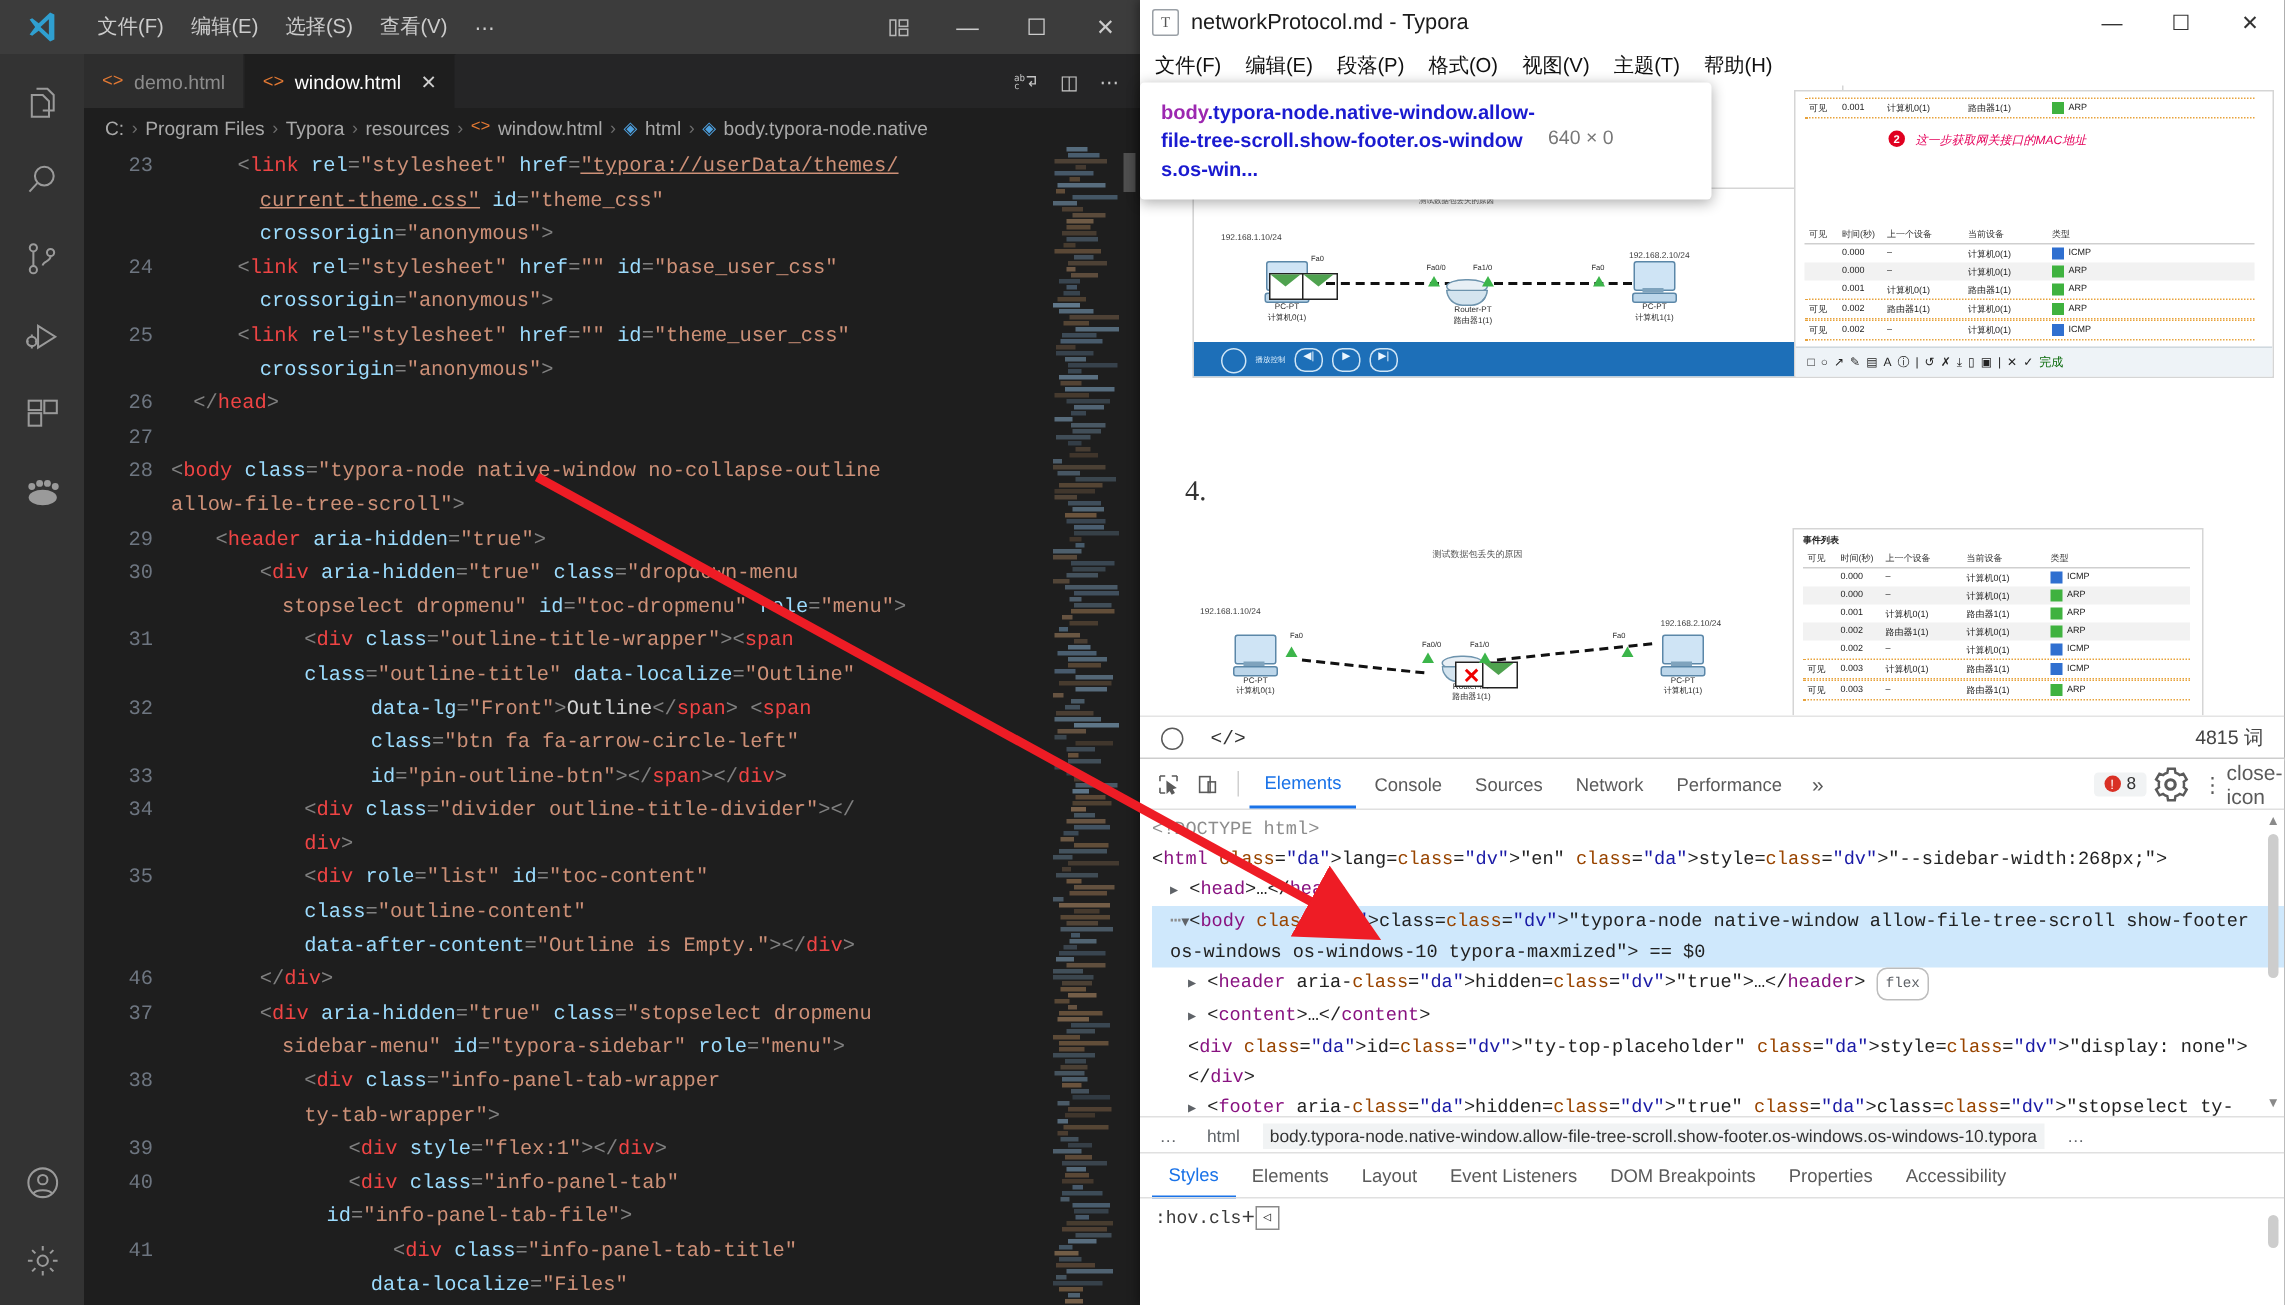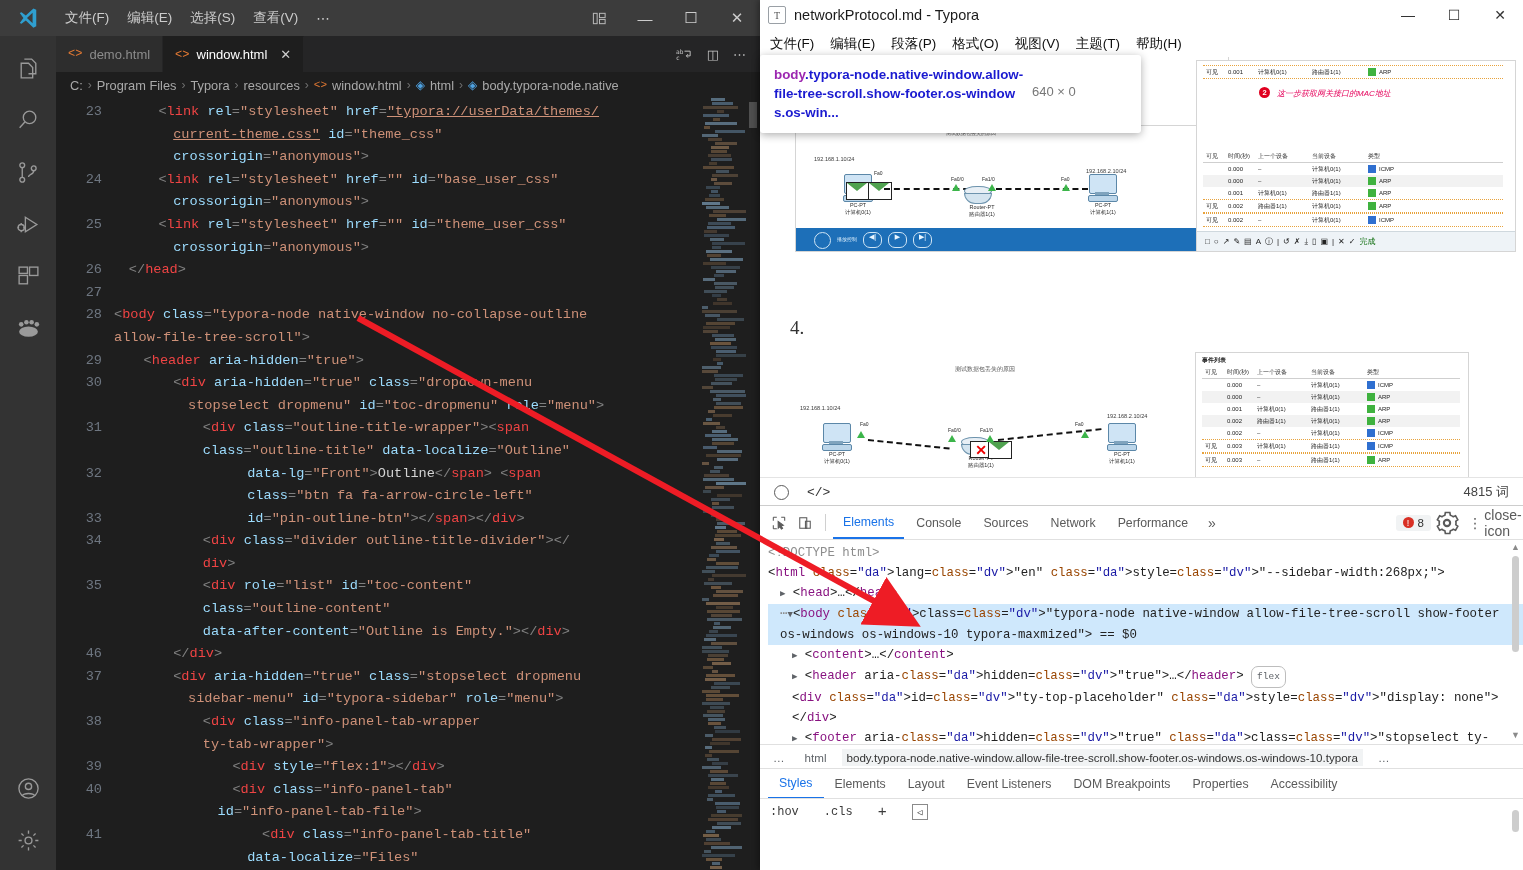--- a/index.html
+++ b/index.html
@@ -154,21 +154,21 @@
        gap:10px;padding:0 8px;font-size:11.6px;color:#5f6368;white-space:nowrap;overflow:hidden;}
   .crumbbar .cb{padding:2px 5px;}
   .crumbbar .cb.cur{background:#f1f3f4;color:#333;}
 
   .styletabs{position:absolute;top:262px;left:0;right:0;height:30px;border-top:1px solid #e0e0e0;display:flex;align-items:center;padding-left:8px;}
   .stab{font-size:12.3px;color:#5a5a5a;padding:0 11px;height:30px;display:flex;align-items:center;box-sizing:border-box;}
   .stab.active{color:#1a73e8;border-bottom:2px solid #1a73e8;}
   .filterrow{position:absolute;top:292px;left:0;right:0;height:26px;border-top:1px solid #e0e0e0;display:flex;align-items:center;padding-left:10px;}
   .filterrow input{border:0;outline:none;font-size:12.4px;color:#555;flex:1;background:transparent;font-family:"Liberation Sans",sans-serif;}
   .filterrow input::placeholder{color:#7a7a7a;}
-  .filt-right{display:flex;align-items:center;gap:25px;padding-right:8px;font-size:12px;color:#3a3a3a;font-family:"Liberation Mono",monospace;justify-content:flex-end;}
+  .filt-right{display:flex;align-items:center;gap:0;padding-right:8px;font-size:12px;color:#3a3a3a;font-family:"Liberation Mono",monospace;justify-content:flex-end;}
   .filt-right .plus{font-size:15px;}
   .filt-box{border:1px solid #8a8a8a;width:14px;height:14px;display:flex;align-items:center;justify-content:center;font-size:9px;color:#333;}
   .styles-scroll{position:absolute;right:2px;top:294px;width:11px;height:50px;}
   .styles-scroll .thumb{position:absolute;right:2px;top:10px;width:7px;height:22px;background:#cdcdcd;border-radius:4px;}
 
   
   .tooltip{position:absolute;left:760px;top:55px;width:355px;background:#ffffff;border-radius:3px;box-shadow:0 2px 9px rgba(0,0,0,.32);
      padding:10px 12px 11px 14px;display:flex;align-items:flex-start;z-index:60;}
   .tooltip .cls{font-size:13.4px;font-weight:bold;line-height:19px;width:250px;word-break:break-all;}
   .tooltip .cls .tag{color:#9c27b0;}
@@ -882,22 +882,22 @@
         <div class="dic">⋮</div>
         <div class="dic">close-icon</div>
       </div>
     </div>
 
     <div class="dom" id="domtree">
         <div class="l" style="padding-left: 0px; white-space: pre-wrap;"><span class="dcomment">&lt;!DOCTYPE html&gt;</span></div>
         <div class="l" style="padding-left: 0px; white-space: pre-wrap;">&lt;<span class="dg">html</span> <span <span="" class="da">class</span>=<span class="dv">"da"</span>&gt;lang=<span <span="" class="da">class</span>=<span class="dv">"dv"</span>&gt;"en" <span <span="" class="da">class</span>=<span class="dv">"da"</span>&gt;style=<span <span="" class="da">class</span>=<span class="dv">"dv"</span>&gt;"--sidebar-width:268px;"&gt;</div>
         <div class="l" style="padding-left: 12px; white-space: pre-wrap;"><span class="tri-c">▶</span> &lt;<span class="dg">head</span>&gt;…&lt;/<span class="dg">head</span>&gt;</div>
         <div class="l sel" style="padding-left: 12px; white-space: pre-wrap;"><span class="dcomment">⋯</span><span class="tri-c">▼</span>&lt;<span class="dg">body</span> <span <span="" class="da">class</span>=<span class="dv">"da"</span>&gt;class=<span <span="" class="da">class</span>=<span class="dv">"dv"</span>&gt;"typora-node native-window allow-file-tree-scroll show-footer os-windows os-windows-10 typora-maxmized"&gt; == $0</div>
+        <div class="l" style="padding-left: 24px; white-space: pre-wrap;"><span class="tri-c">▶</span> &lt;<span class="dg">header</span> aria-<span <span="" class="da">class</span>=<span class="dv">"da"</span>&gt;hidden=<span <span="" class="da">class</span>=<span class="dv">"dv"</span>&gt;"true"&gt;…&lt;/<span class="dg">header</span>&gt; <span class="flexbadge">flex</span></div>
         <div class="l" style="padding-left: 24px; white-space: pre-wrap;"><span class="tri-c">▶</span> &lt;<span class="dg">content</span>&gt;…&lt;/<span class="dg">content</span>&gt;</div>
-        <div class="l" style="padding-left: 24px; white-space: pre-wrap;"><span class="tri-c">▶</span> &lt;<span class="dg">header</span> aria-<span <span="" class="da">class</span>=<span class="dv">"da"</span>&gt;hidden=<span <span="" class="da">class</span>=<span class="dv">"dv"</span>&gt;"true"&gt;…&lt;/<span class="dg">header</span>&gt; <span class="flexbadge">flex</span></div>
         <div class="l" style="padding-left: 24px; white-space: pre-wrap;">&lt;<span class="dg">div</span> <span <span="" class="da">class</span>=<span class="dv">"da"</span>&gt;id=<span <span="" class="da">class</span>=<span class="dv">"dv"</span>&gt;"ty-top-placeholder" <span <span="" class="da">class</span>=<span class="dv">"da"</span>&gt;style=<span <span="" class="da">class</span>=<span class="dv">"dv"</span>&gt;"display: none"&gt;&lt;/<span class="dg">div</span>&gt;</div>
         <div class="l" style="padding-left: 24px; white-space: pre-wrap;"><span class="tri-c">▶</span> &lt;<span class="dg">footer</span> aria-<span <span="" class="da">class</span>=<span class="dv">"da"</span>&gt;hidden=<span <span="" class="da">class</span>=<span class="dv">"dv"</span>&gt;"true" <span <span="" class="da">class</span>=<span class="dv">"da"</span>&gt;class=<span <span="" class="da">class</span>=<span class="dv">"dv"</span>&gt;"stopselect ty-footer"&gt;…&lt;/&gt;</div>
       </div>
     <div class="dom-scroll">
       <div class="up">▲</div>
       <div class="thumb"></div>
       <div class="dn" style="position:absolute;bottom:0;right:0;width:11px;">▼</div>
     </div>
 
     <div class="crumbbar">

